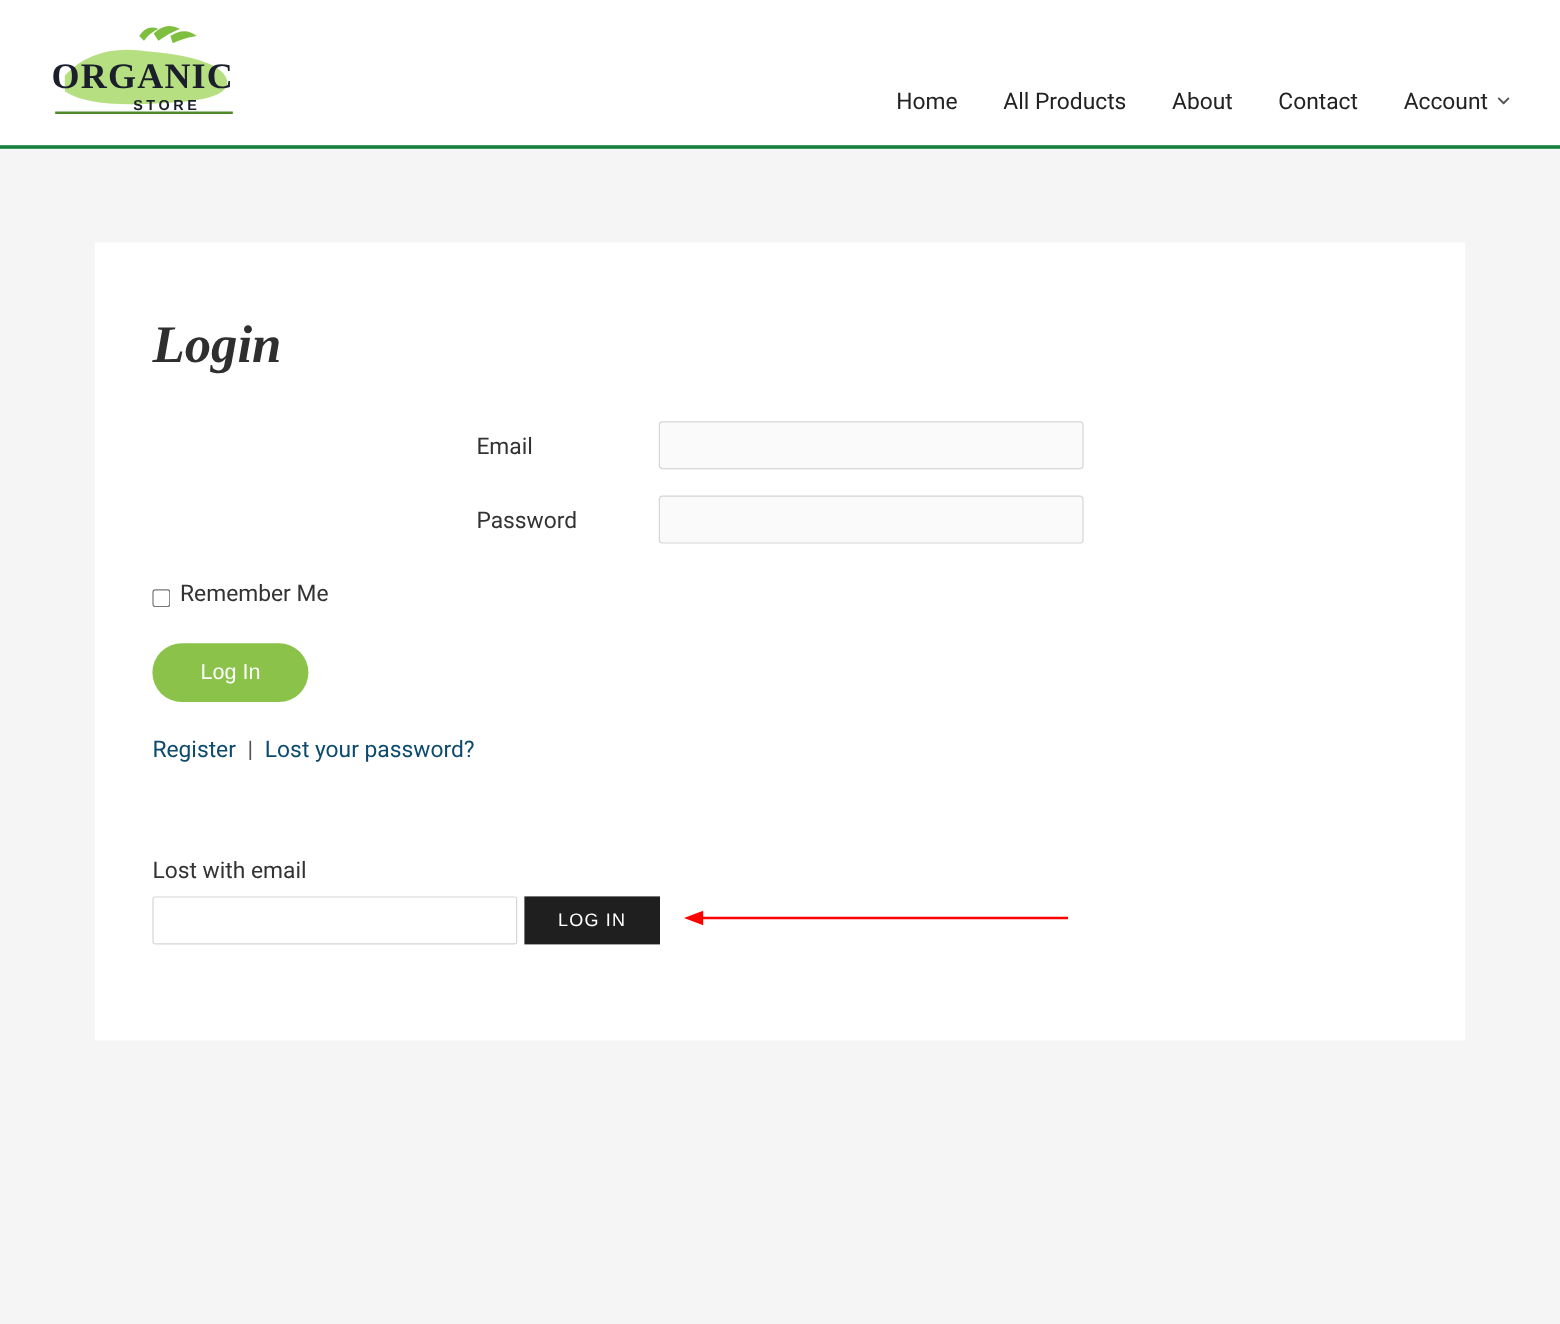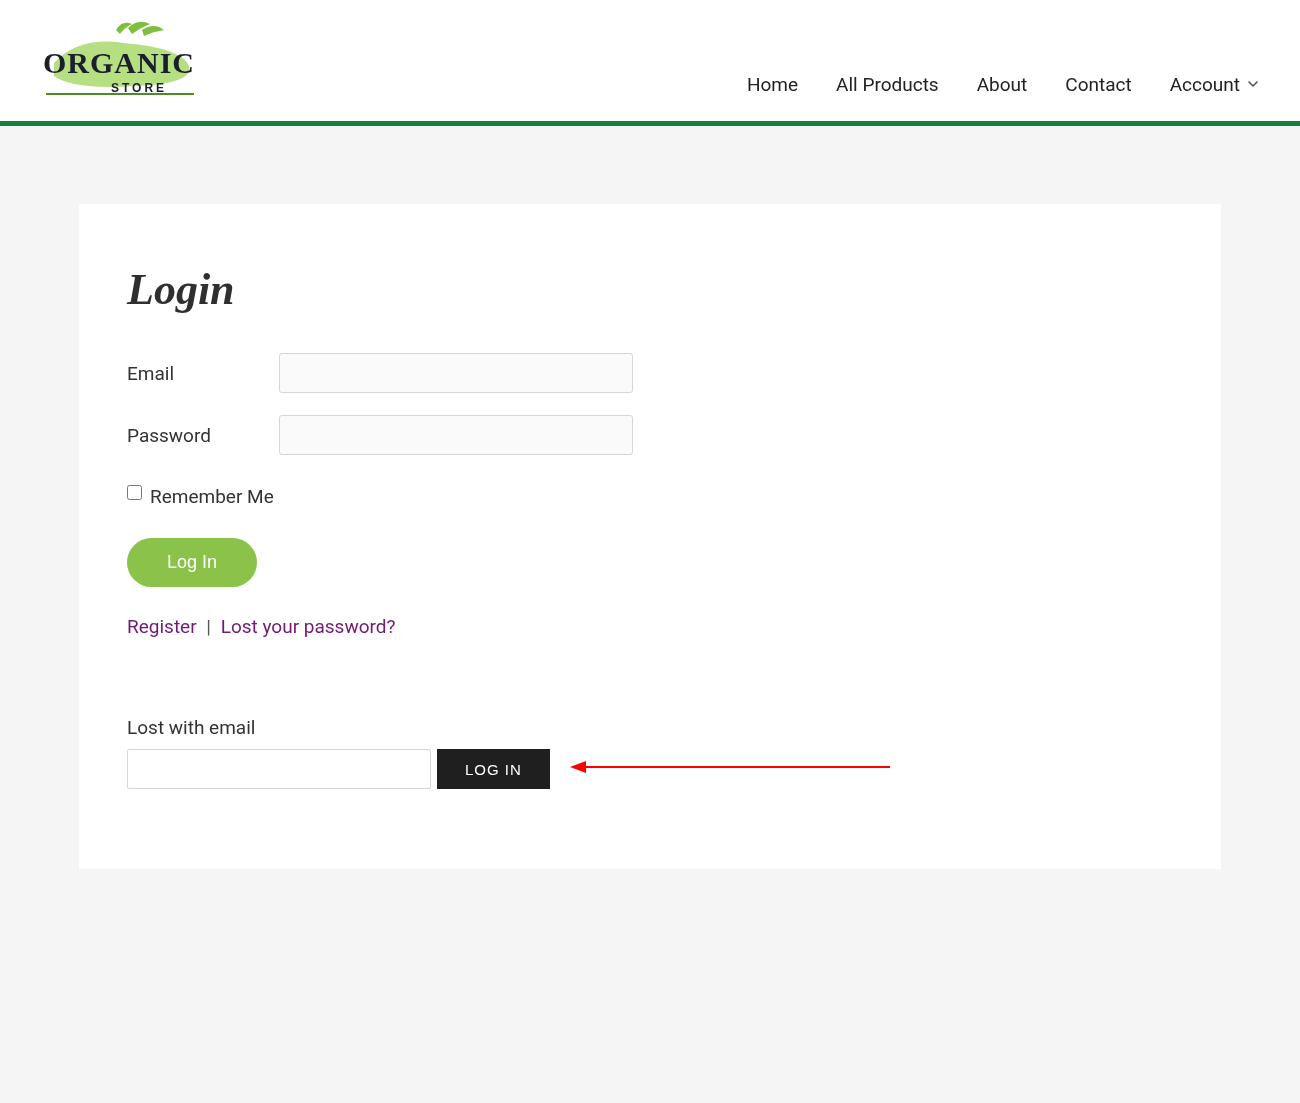--- a/index.html
+++ b/index.html
@@ -5,21 +5,21 @@
   * { box-sizing: border-box; margin: 0; padding: 0; }
   body {
     font-family: -apple-system, BlinkMacSystemFont, "Segoe UI", Roboto, "Helvetica Neue", Arial, sans-serif;
     background: #f5f5f5;
     color: #333;
     width: 1300px;
   }
   
   .header {
     background: #ffffff;
-    border-bottom: 5px solid #15803d;
+    border-bottom: 3px solid #15803d;
     display: flex;
     align-items: center;
     justify-content: space-between;
     padding: 18px 40px 18px 24px;
   }
   .logo {
     position: relative;
     width: 190px;
     height: 85px;
   }
@@ -62,38 +62,39 @@
   .intro {
     font-size: 20px;
     line-height: 1.55;
     color: #3b3b3b;
     margin-bottom: 58px;
   }
   .form-row {
     display: flex;
     align-items: center;
     margin-bottom: 22px;
+    justify-content: center;
   }
   .form-label {
     width: 152px;
     font-size: 19px;
     color: #333;
   }
   .text-input {
     width: 354px;
     height: 40px;
     border: 1px solid #d6d6d6;
     border-radius: 3px;
     background: #fafafa;
     padding: 6px 10px;
     font-size: 16px;
   }
   .remember-row {
     display: flex;
-    align-items: flex-start;
+    align-items: flex-end;
     gap: 8px;
     margin-top: 30px;
     margin-bottom: 30px;
     font-size: 19px;
   }
   .remember-row input[type=checkbox]{
     width:15px; height:15px;
   }
   .login-btn {
     background: #8bc34a;
@@ -102,21 +103,21 @@
     border-radius: 30px;
     padding: 14px 40px;
     font-size: 18px;
     cursor: pointer;
   }
   .links-row {
     margin-top: 28px;
     font-size: 19px;
   }
   .link {
-    color: #701a75;
+    color: #0c4a6e;
     cursor: pointer;
   }
   .sep { color: #555; margin: 0 5px; }
   .section-gap { height: 78px; }
   .pwless-label {
     font-size: 19px;
     margin-bottom: 10px;
     color:#333;
   }
   .pwless-row {

